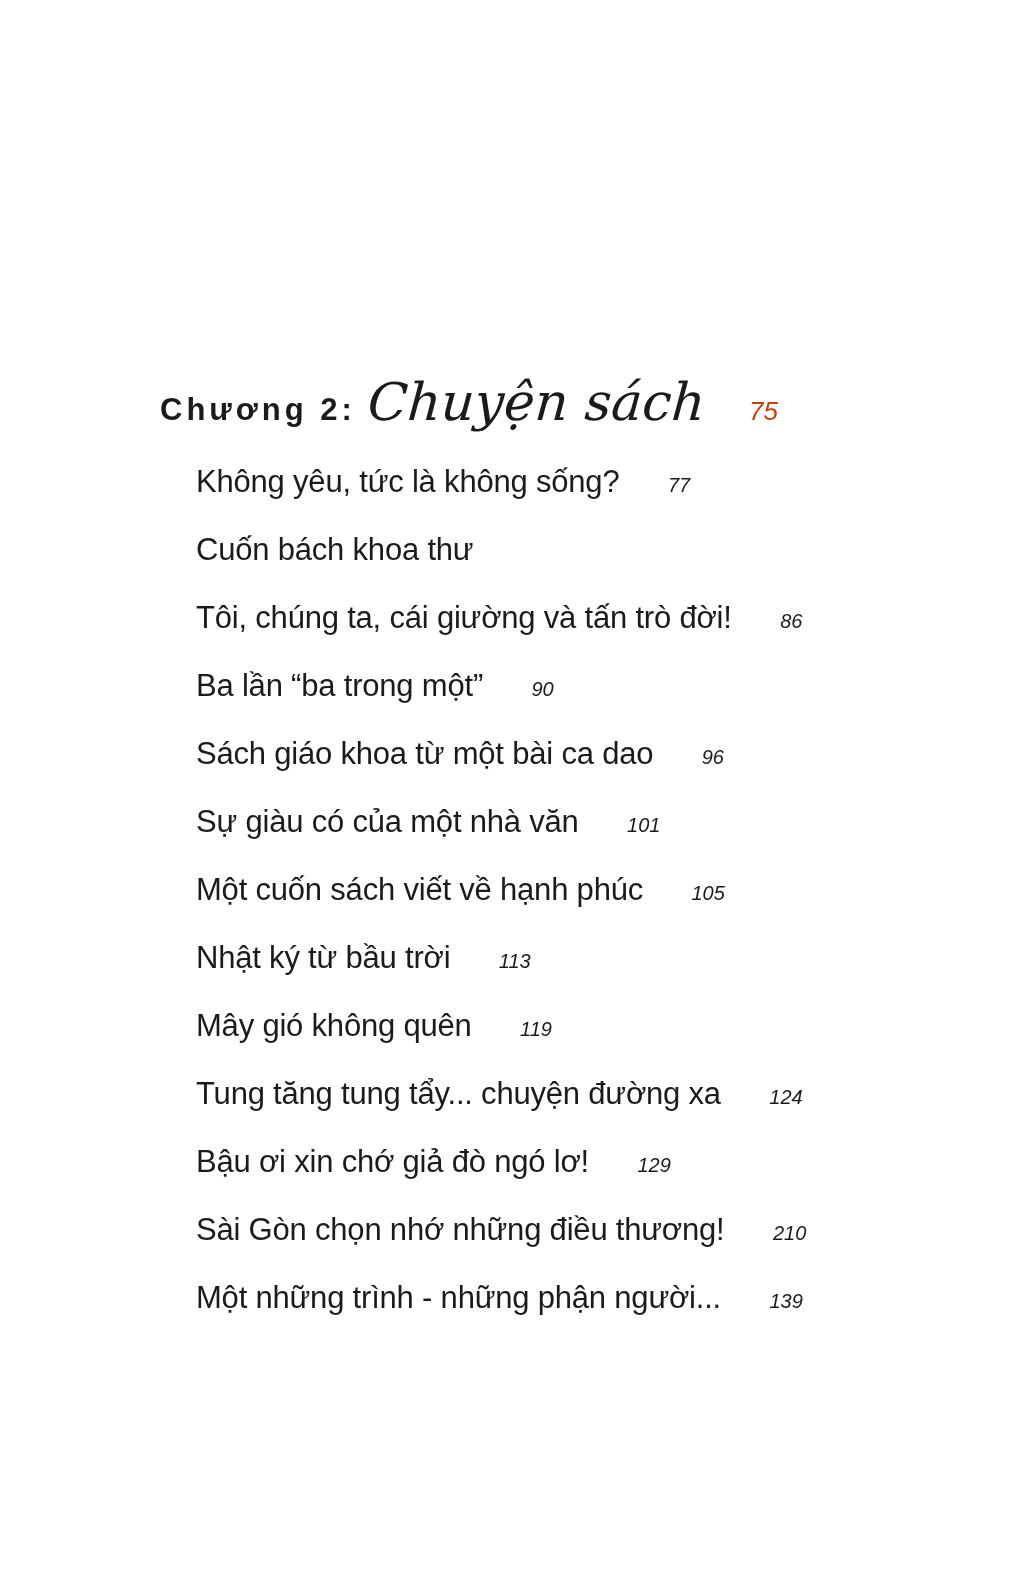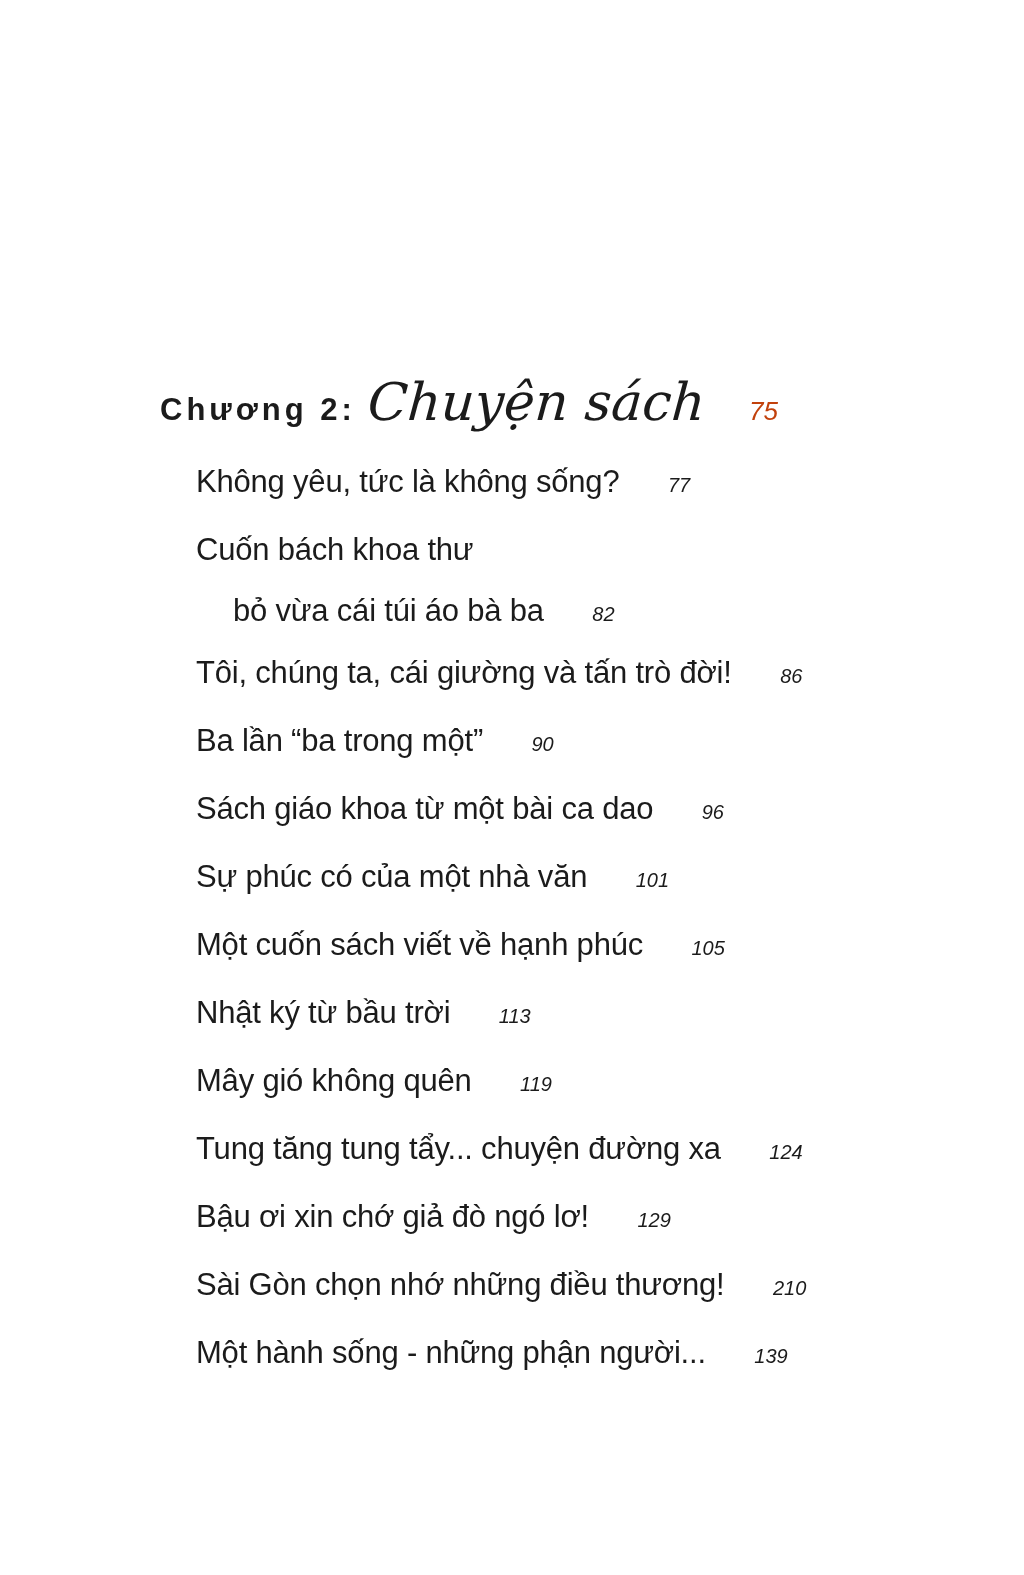--- a/index.html
+++ b/index.html
@@ -89,42 +89,39 @@
   <div class="toc">
       <div>
         <div class="toc-line">
     <span class="toc-title">Không yêu, tức là không sống?</span>
   <span class="toc-page">77</span></div>
       </div>
       <div>
         <div class="toc-line">
     <span class="toc-title">Cuốn bách khoa thư</span>
   </div>
-        <div class="toc-line cont">
-    <span class="toc-title">bỏ vừa cái túi áo bà ba</span>
-  <span class="toc-page">82</span></div>
       </div>
       <div>
         <div class="toc-line">
     <span class="toc-title">Tôi, chúng ta, cái giường và tấn trò đời!</span>
   <span class="toc-page">86</span></div>
       </div>
       <div>
         <div class="toc-line">
     <span class="toc-title">Ba lần “ba trong một”</span>
   <span class="toc-page">90</span></div>
       </div>
       <div>
         <div class="toc-line">
     <span class="toc-title">Sách giáo khoa từ một bài ca dao</span>
   <span class="toc-page">96</span></div>
       </div>
       <div>
         <div class="toc-line">
-    <span class="toc-title">Sự phúc có của một nhà văn</span>
+    <span class="toc-title">Sự giàu có của một nhà văn</span>
   <span class="toc-page">101</span></div>
       </div>
       <div>
         <div class="toc-line">
     <span class="toc-title">Một cuốn sách viết về hạnh phúc</span>
   <span class="toc-page">105</span></div>
       </div>
       <div>
         <div class="toc-line">
     <span class="toc-title">Nhật ký từ bầu trời</span>
@@ -145,18 +142,18 @@
     <span class="toc-title">Bậu ơi xin chớ giả đò ngó lơ!</span>
   <span class="toc-page">129</span></div>
       </div>
       <div>
         <div class="toc-line">
     <span class="toc-title">Sài Gòn chọn nhớ những điều thương!</span>
   <span class="toc-page">210</span></div>
       </div>
       <div>
         <div class="toc-line">
-    <span class="toc-title">Một hành sống - những phận người...</span>
+    <span class="toc-title">Một những trình - những phận người...</span>
   <span class="toc-page">139</span></div>
       </div>
     </div>
 
 </div>
 
 </body></html>

